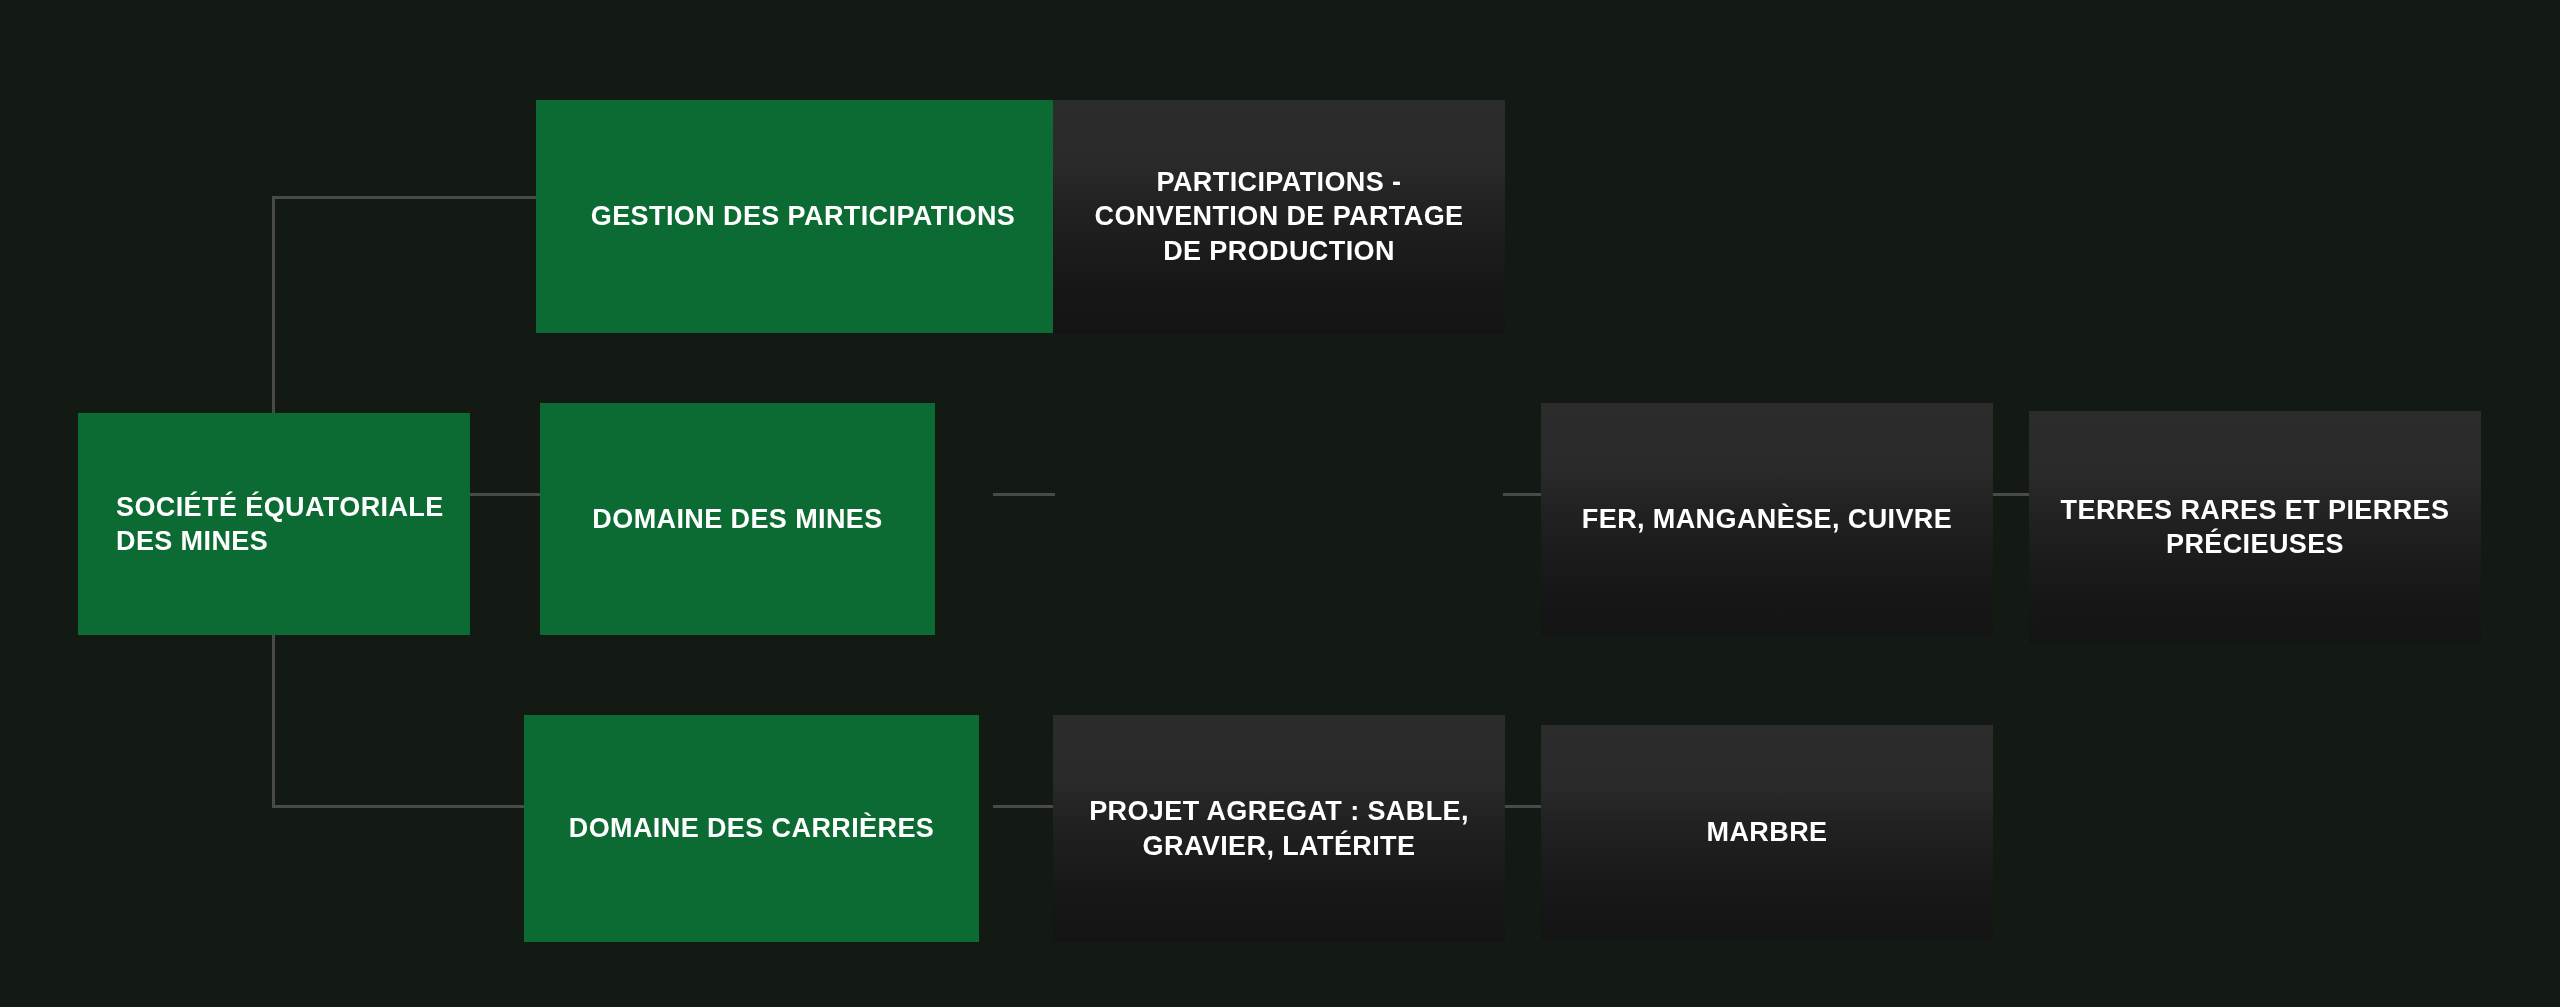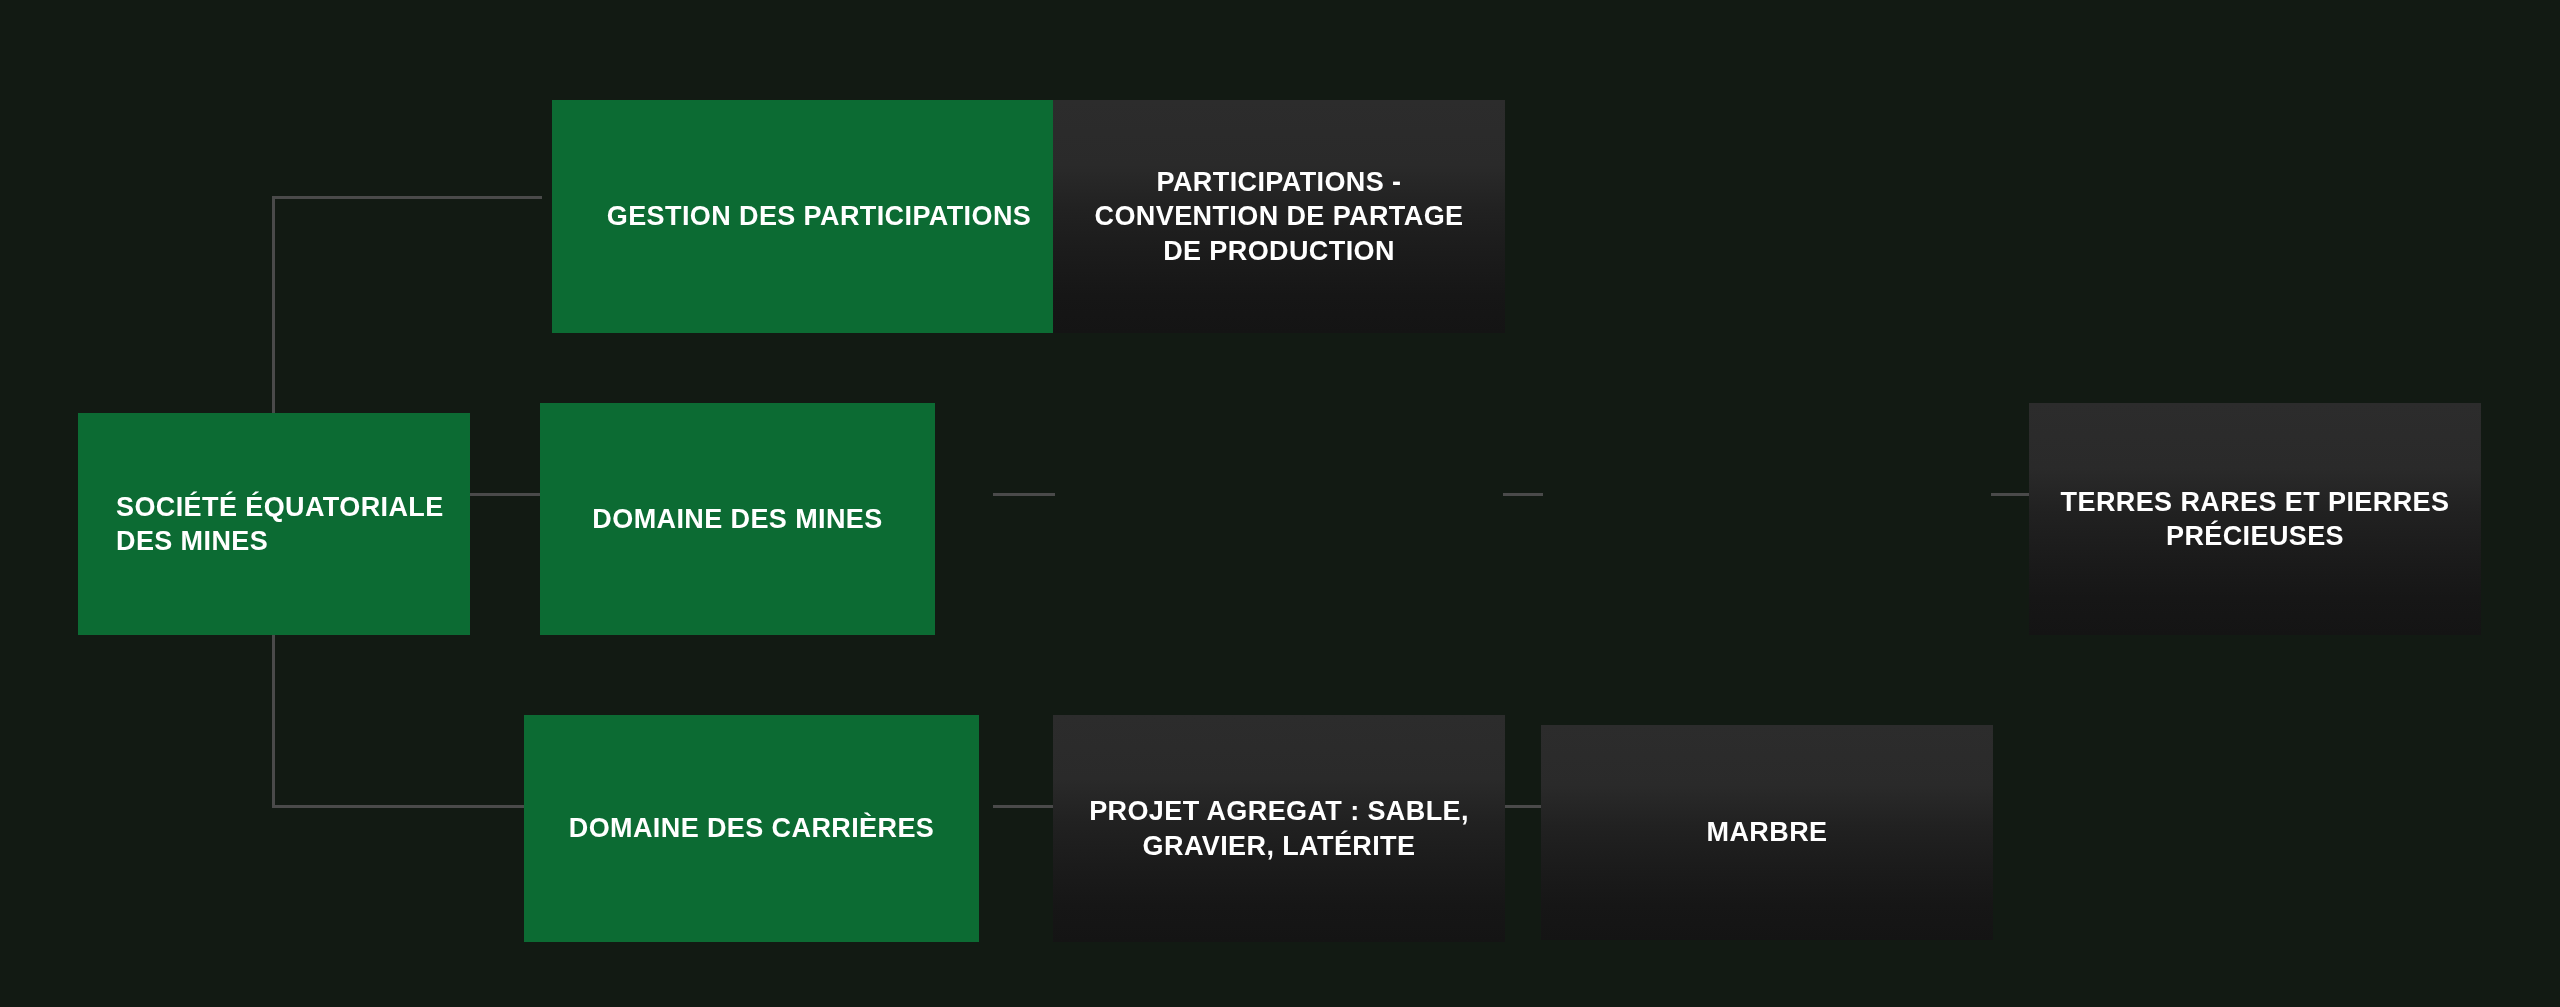--- a/index.html
+++ b/index.html
@@ -98,39 +98,42 @@
   <div class="conn h" style="left:1991px; top:493px; width:40px;"></div>
 
   <div class="conn h" style="left:993px; top:805px; width:62px;"></div>
 
   <div class="conn h" style="left:1503px; top:805px; width:40px;"></div>
 
   <div class="node green root fs-root" style="left:78px; top:393px; width:392px; height:222px;">
     <span class="label">SOCIÉTÉ ÉQUATORIALE DES MINES</span>
   </div>
 
-  <div class="node green fs-l2" style="left:552px; top:80px; width:534px; height:233px;">
+  <div class="node green fs-l2" style="left:536px; top:80px; width:534px; height:233px;">
     <span class="label">GESTION DES PARTICIPATIONS</span>
   </div>
 
   <div class="node green fs-l2" style="left:540px; top:383px; width:395px; height:232px;">
     <span class="label">DOMAINE DES MINES</span>
   </div>
 
   <div class="node green fs-l2" style="left:524px; top:695px; width:455px; height:227px;justify-content:flex-end;">
     <span class="label">DOMAINE DES CARRIÈRES</span>
   </div>
 
   <div class="node dark fs-l3" style="left:1053px; top:80px; width:452px; height:233px;">
     <span class="label">PARTICIPATIONS - CONVENTION DE PARTAGE DE PRODUCTION</span>
   </div>
 
 
+  <div class="node dark fs-l3" style="left:1541px; top:383px; width:452px; height:232px;">
+    <span class="label">FER, MANGANÈSE, CUIVRE</span>
+  </div>
 
-  <div class="node dark fs-l3" style="left:2029px; top:383px; width:452px; height:232px;">
+  <div class="node dark fs-l3" style="left:2029px; top:391px; width:452px; height:232px;">
     <span class="label">TERRES RARES ET PIERRES PRÉCIEUSES</span>
   </div>
 
   <div class="node dark fs-l3" style="left:1053px; top:695px; width:452px; height:227px;justify-content:flex-end;">
     <span class="label">PROJET AGREGAT : SABLE, GRAVIER, LATÉRITE</span>
   </div>
 
   <div class="node dark fs-l3" style="left:1541px; top:705px; width:452px; height:215px;">
     <span class="label">MARBRE</span>
   </div>

